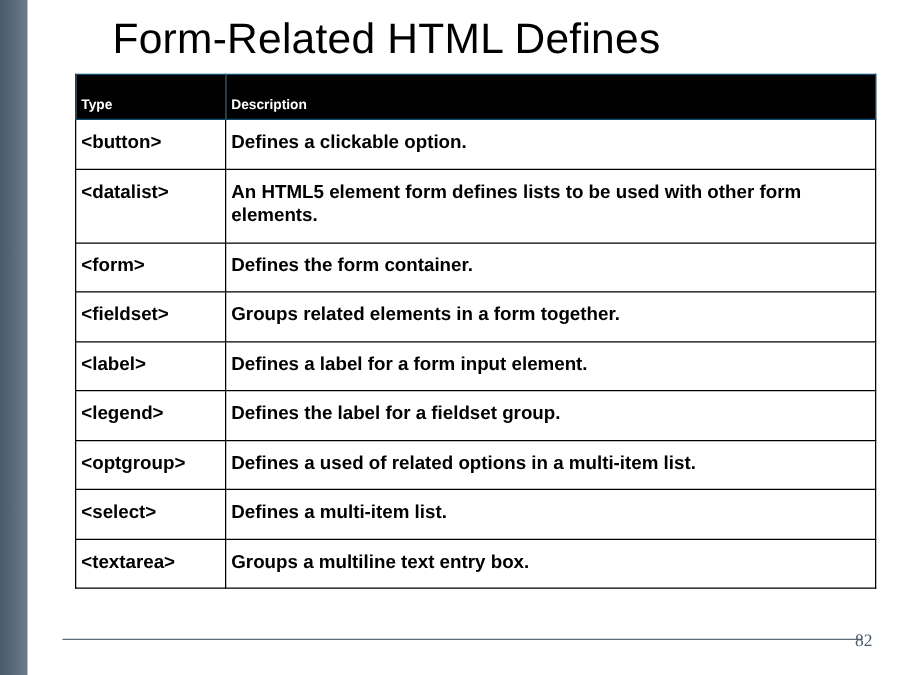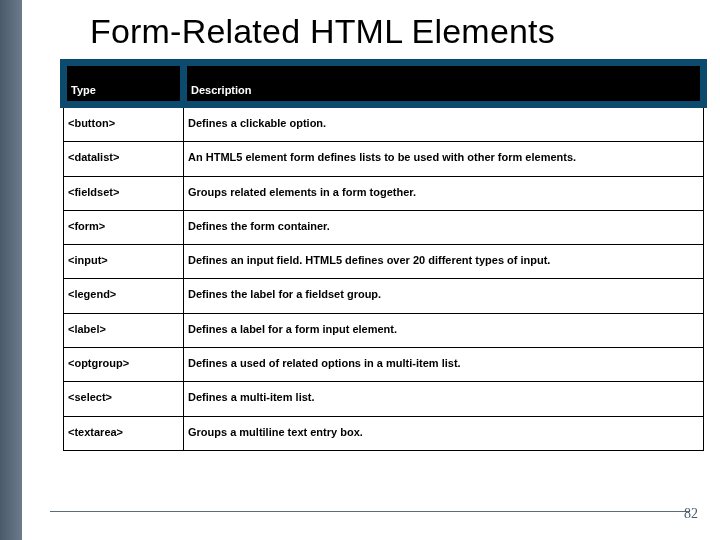--- a/index.html
+++ b/index.html
@@ -45,24 +45,24 @@
     padding: 8px 6px 11px 4px;
     vertical-align: top;
   }
   table.elements thead th {
     background: #000;
     color: #fff;
     font-size: 11px;
     font-weight: 700;
     padding-top: 18px;
     padding-bottom: 5px;
-    border: 7px solid #0c4a6e;
+    border: 1px solid #0c4a6e;
   }
   table.elements tbody td {
-    font-size: 11px;
+    font-size: 15px;
     font-weight: 700;
     border-bottom: 1px solid #000;
     border-left: 1px solid #000;
     border-right: 1px solid #000;
     line-height: 1.3;
   }
   hr.footer-rule {
     position: absolute;
     left: 50px;
     right: 30px;
@@ -79,21 +79,21 @@
     color: #4a5a6a;
     font-family: Georgia, 'Times New Roman', serif;
   }
 </style>
 </head>
 <body>
 
 <div class="slide">
   <div class="accent-bar"></div>
 
-  <h1 class="title">Form-Related HTML Elements</h1>
+  <h1 class="title">Form-Related HTML Defines</h1>
 
   <table class="elements">
     <colgroup>
         <col class="c1">
         <col class="c2">
       </colgroup>
     <thead>
       <tr>
         <th>Type</th>
         <th>Description</th>
@@ -102,38 +102,34 @@
     <tbody>
       <tr>
         <td>&lt;button&gt;</td>
         <td>Defines a clickable option.</td>
       </tr>
       <tr>
         <td>&lt;datalist&gt;</td>
         <td>An HTML5 element form defines lists to be used with other form elements.</td>
       </tr>
       <tr>
+        <td>&lt;form&gt;</td>
+        <td>Defines the form container.</td>
+      </tr>
+      <tr>
         <td>&lt;fieldset&gt;</td>
         <td>Groups related elements in a form together.</td>
       </tr>
       <tr>
-        <td>&lt;form&gt;</td>
-        <td>Defines the form container.</td>
-      </tr>
-      <tr>
-        <td>&lt;input&gt;</td>
-        <td>Defines an input field. HTML5 defines over 20 different types of input.</td>
+        <td>&lt;label&gt;</td>
+        <td>Defines a label for a form input element.</td>
       </tr>
       <tr>
         <td>&lt;legend&gt;</td>
         <td>Defines the label for a fieldset group.</td>
-      </tr>
-      <tr>
-        <td>&lt;label&gt;</td>
-        <td>Defines a label for a form input element.</td>
       </tr>
       <tr>
         <td>&lt;optgroup&gt;</td>
         <td>Defines a used of related options in a multi-item list.</td>
       </tr>
       <tr>
         <td>&lt;select&gt;</td>
         <td>Defines a multi-item list.</td>
       </tr>
       <tr>

